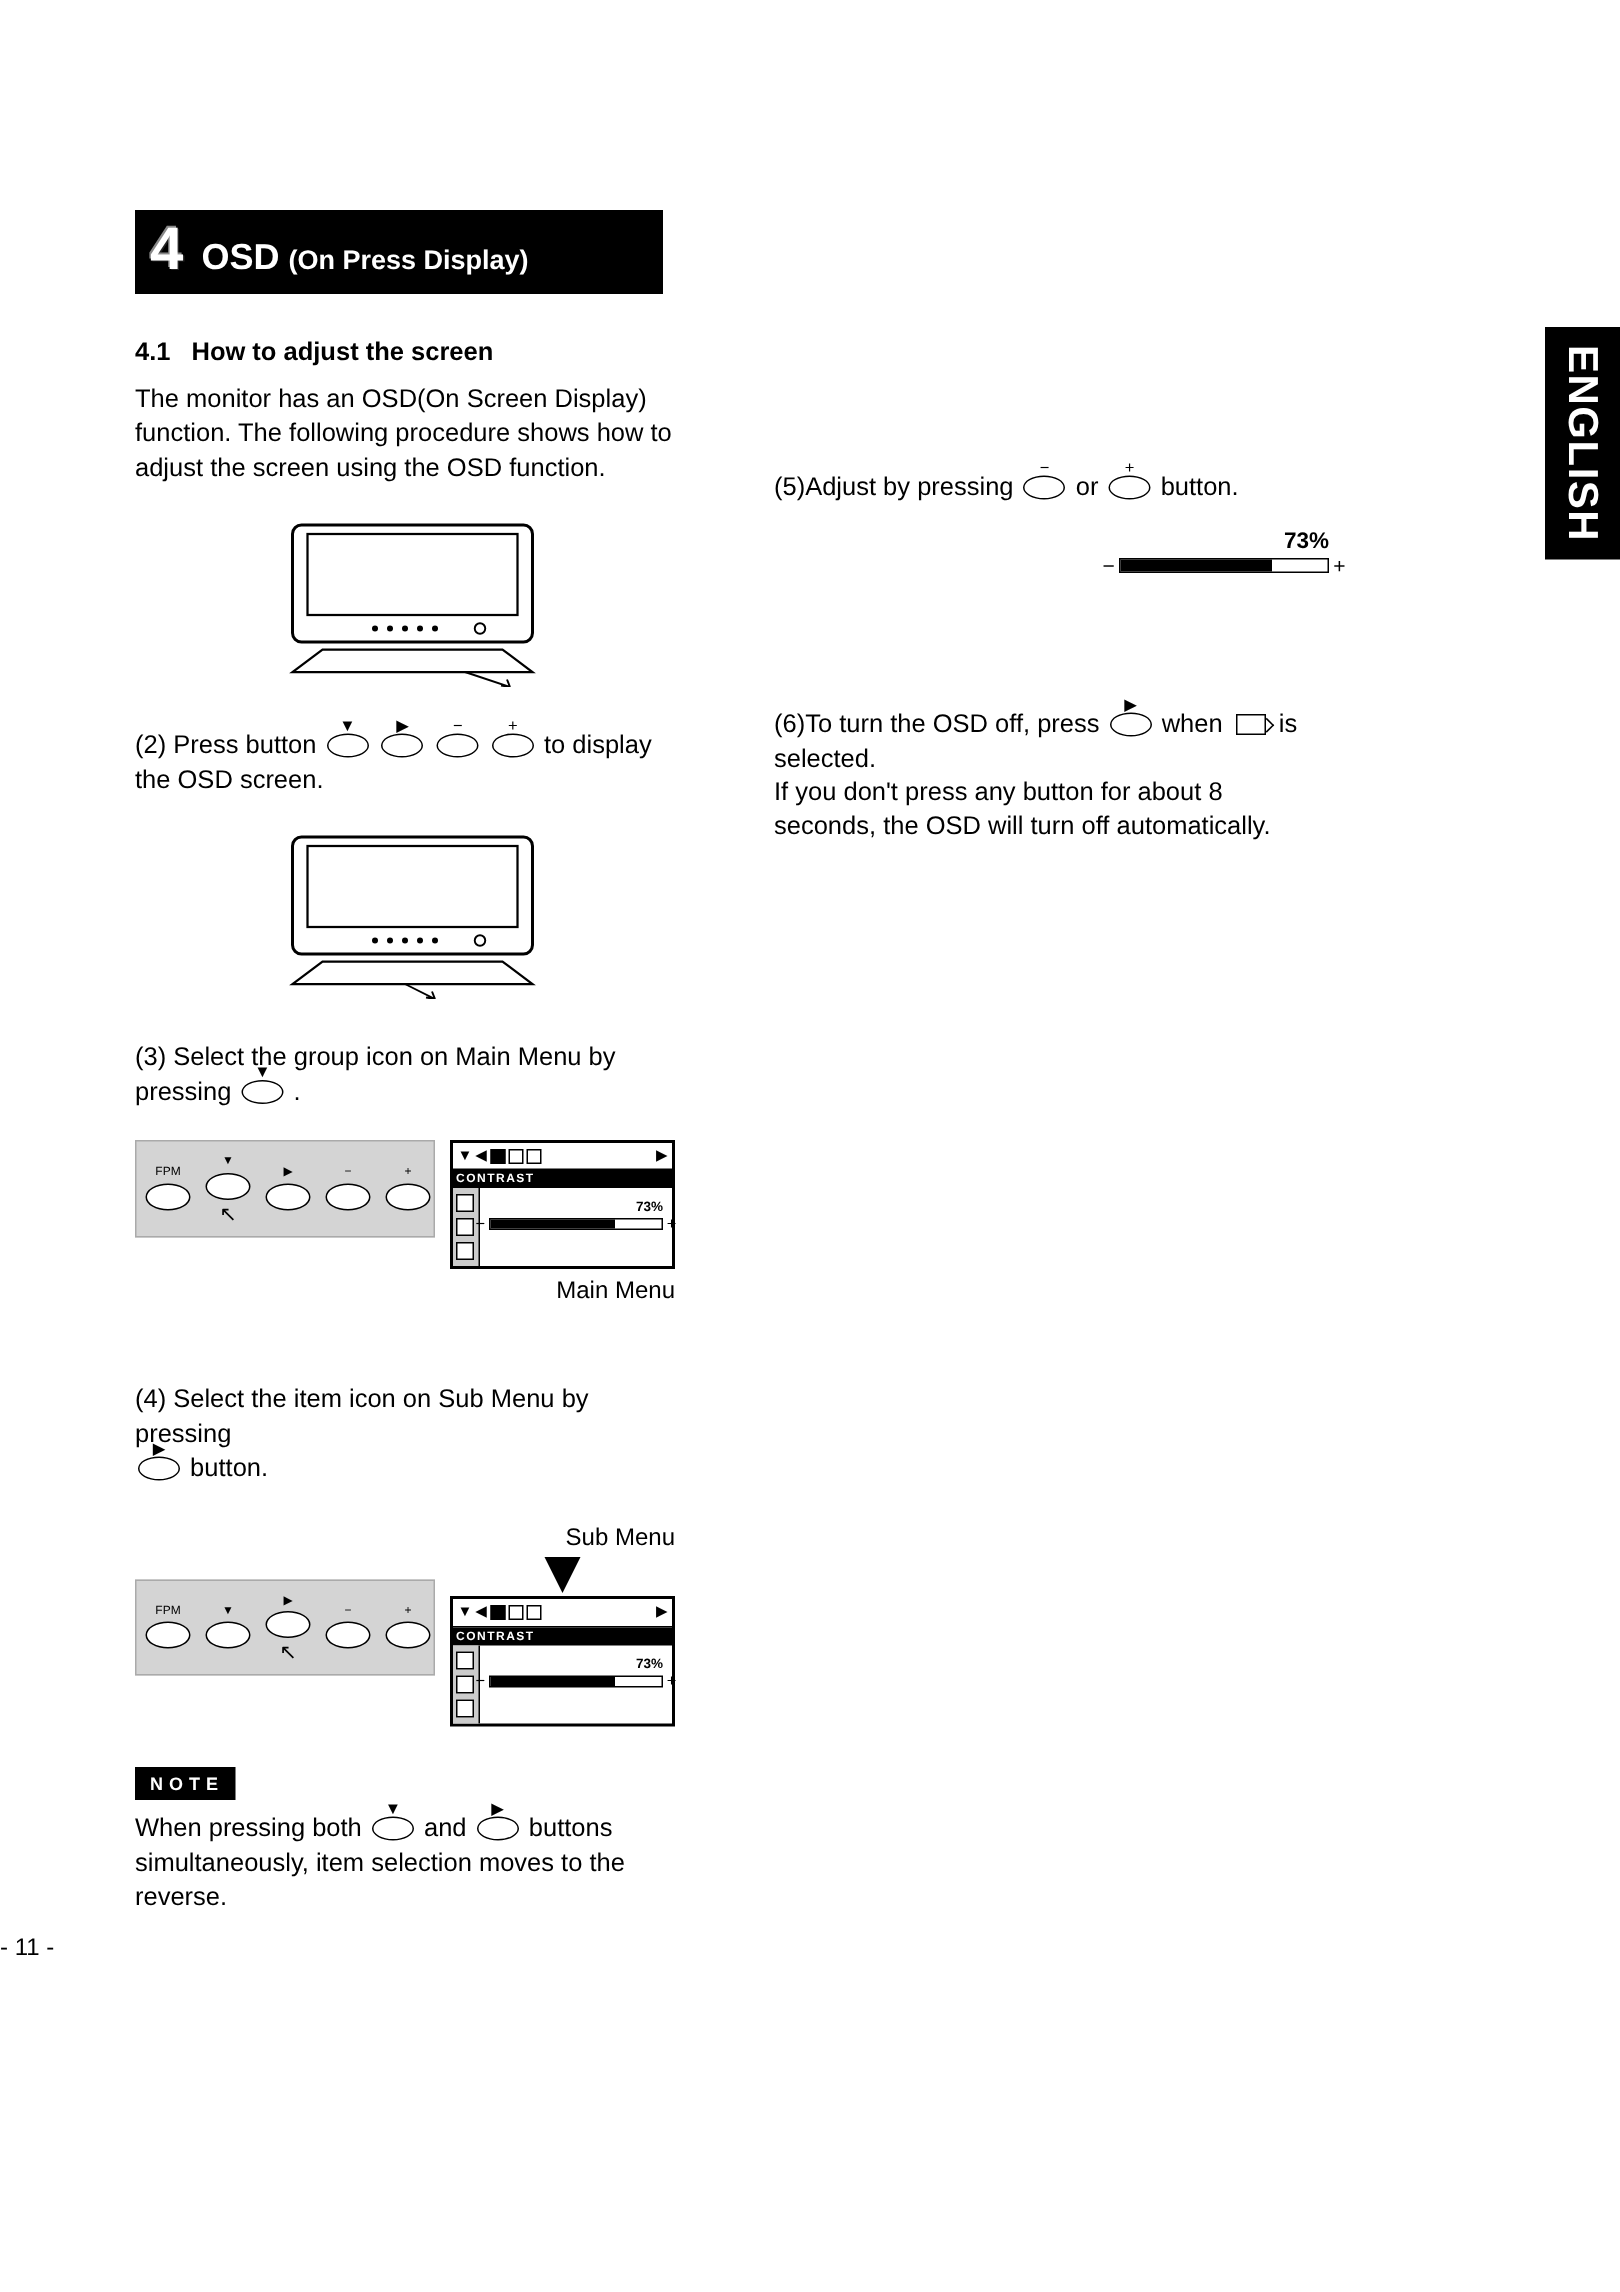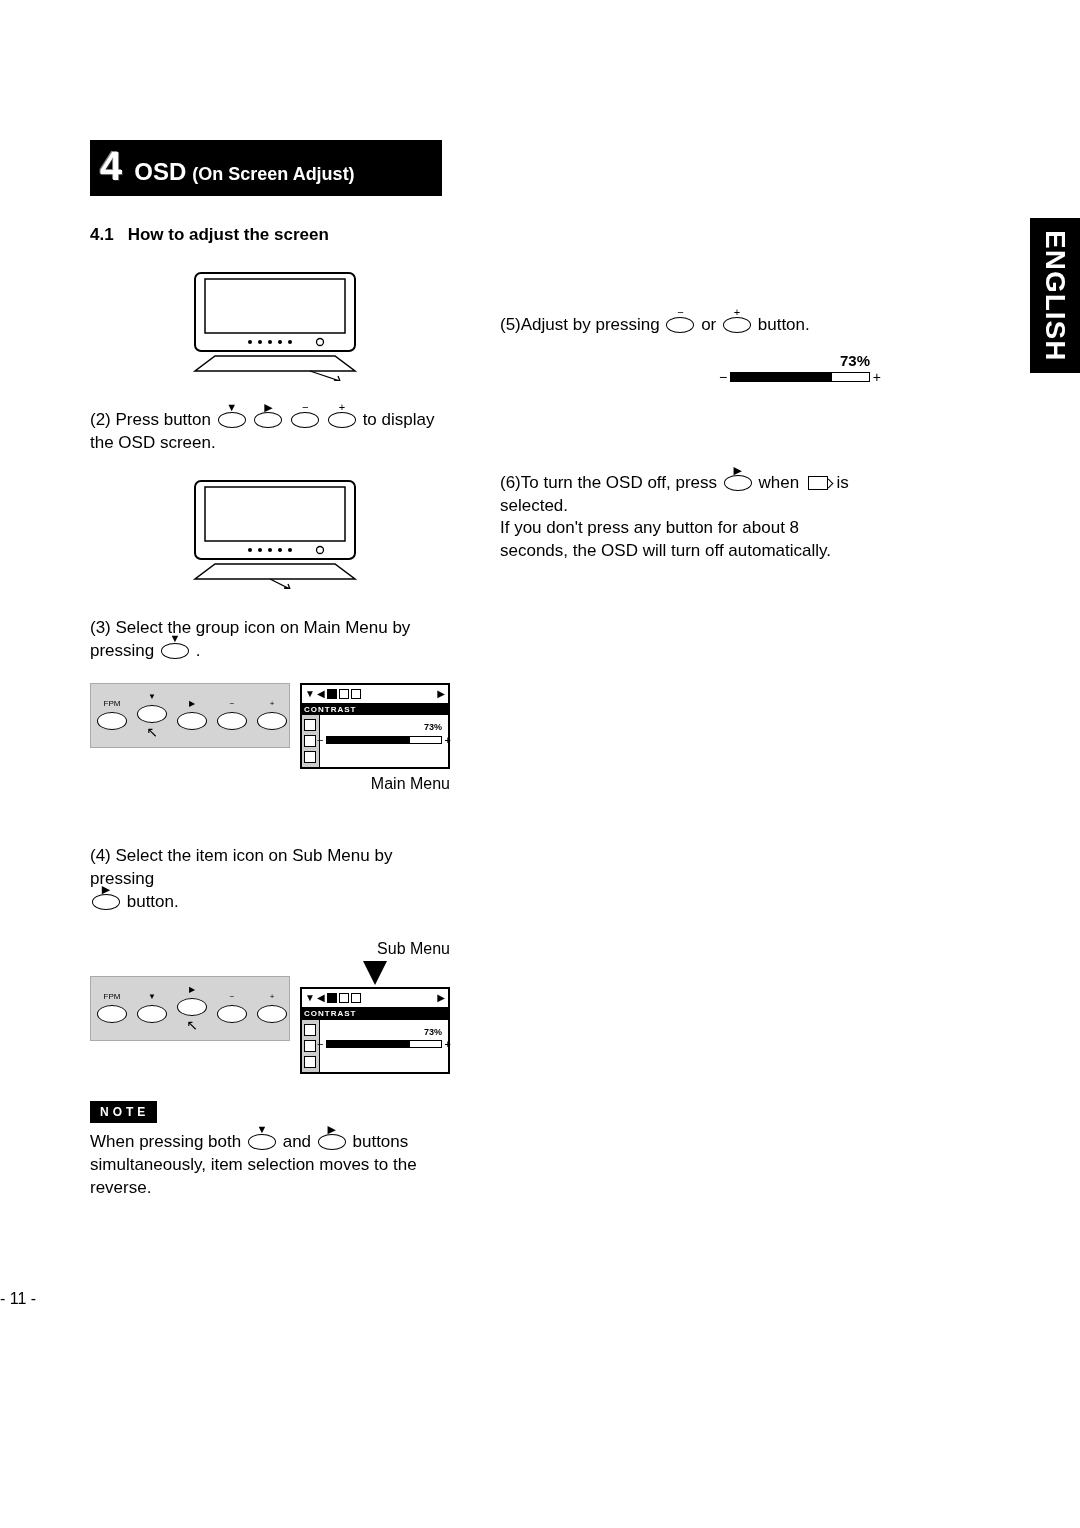--- a/index.html
+++ b/index.html
@@ -28,21 +28,21 @@
     font-size: 40px;
     font-weight: 900;
     line-height: 1;
     text-shadow: -1px -1px 0 #888, 1px 1px 0 #222;
   }
   .badge-titles { display: flex; flex-direction: row; text-align: center; }
   .badge-line1 { font-size: 24px; font-weight: 700; display: flex; align-items: baseline; gap: 6px; }
   .badge-line1 .sub { font-size: 18px; font-weight: 700; }
   .badge-line2 { font-size: 26px; font-weight: 900; letter-spacing: 0.5px; }
 
-  .cols { display: flex; gap: 40px; margin-top: 28px; }
+  .cols { display: flex; gap: 56px; margin-top: 28px; }
   .col { width: 370px; }
   .subhead { font-weight: 700; margin-bottom: 8px; }
   .subhead .num { margin-right: 14px; }
   p { margin: 0 0 14px 0; }
   .step { margin: 0 0 14px 0; }
   .step .with-icons { display: inline; vertical-align: middle; }
 
   .monitor-fig { margin: 24px 0 28px 0; display: flex; justify-content: center; }
 
   
@@ -173,33 +173,34 @@
 
 <div class="lang-tab">ENGLISH</div>
 
 <div class="page">
 
   <div class="section-badge">
     <span class="badge-number">4</span>
     <span class="badge-titles">
       <span class="badge-line1">
         <span>OSD</span>
-        <span class="sub">(On Screen Adjust)</span>
+        <span class="sub">(On Press Display)</span>
       </span>
     </span>
   </div>
 
   <div class="cols">
 
     <div class="col">
 
       <div class="subhead">
         <span class="num">4.1</span><span>How to adjust the screen</span>
       </div>
 
+      <p>The monitor has an OSD(On Screen Display) function. The following procedure shows how to adjust the screen using the OSD function.</p>
 
 
       <div class="monitor-fig">
         <svg width="170" height="110" viewBox="0 0 170 110">
           <rect x="5" y="2" width="160" height="78" rx="6" fill="none" stroke="#000" stroke-width="2"></rect>
           <rect x="15" y="8" width="140" height="54" fill="none" stroke="#000" stroke-width="1.5"></rect>
           <circle cx="60" cy="71" r="2" fill="#000"></circle>
             <circle cx="70" cy="71" r="2" fill="#000"></circle>
             <circle cx="80" cy="71" r="2" fill="#000"></circle>
             <circle cx="90" cy="71" r="2" fill="#000"></circle>

